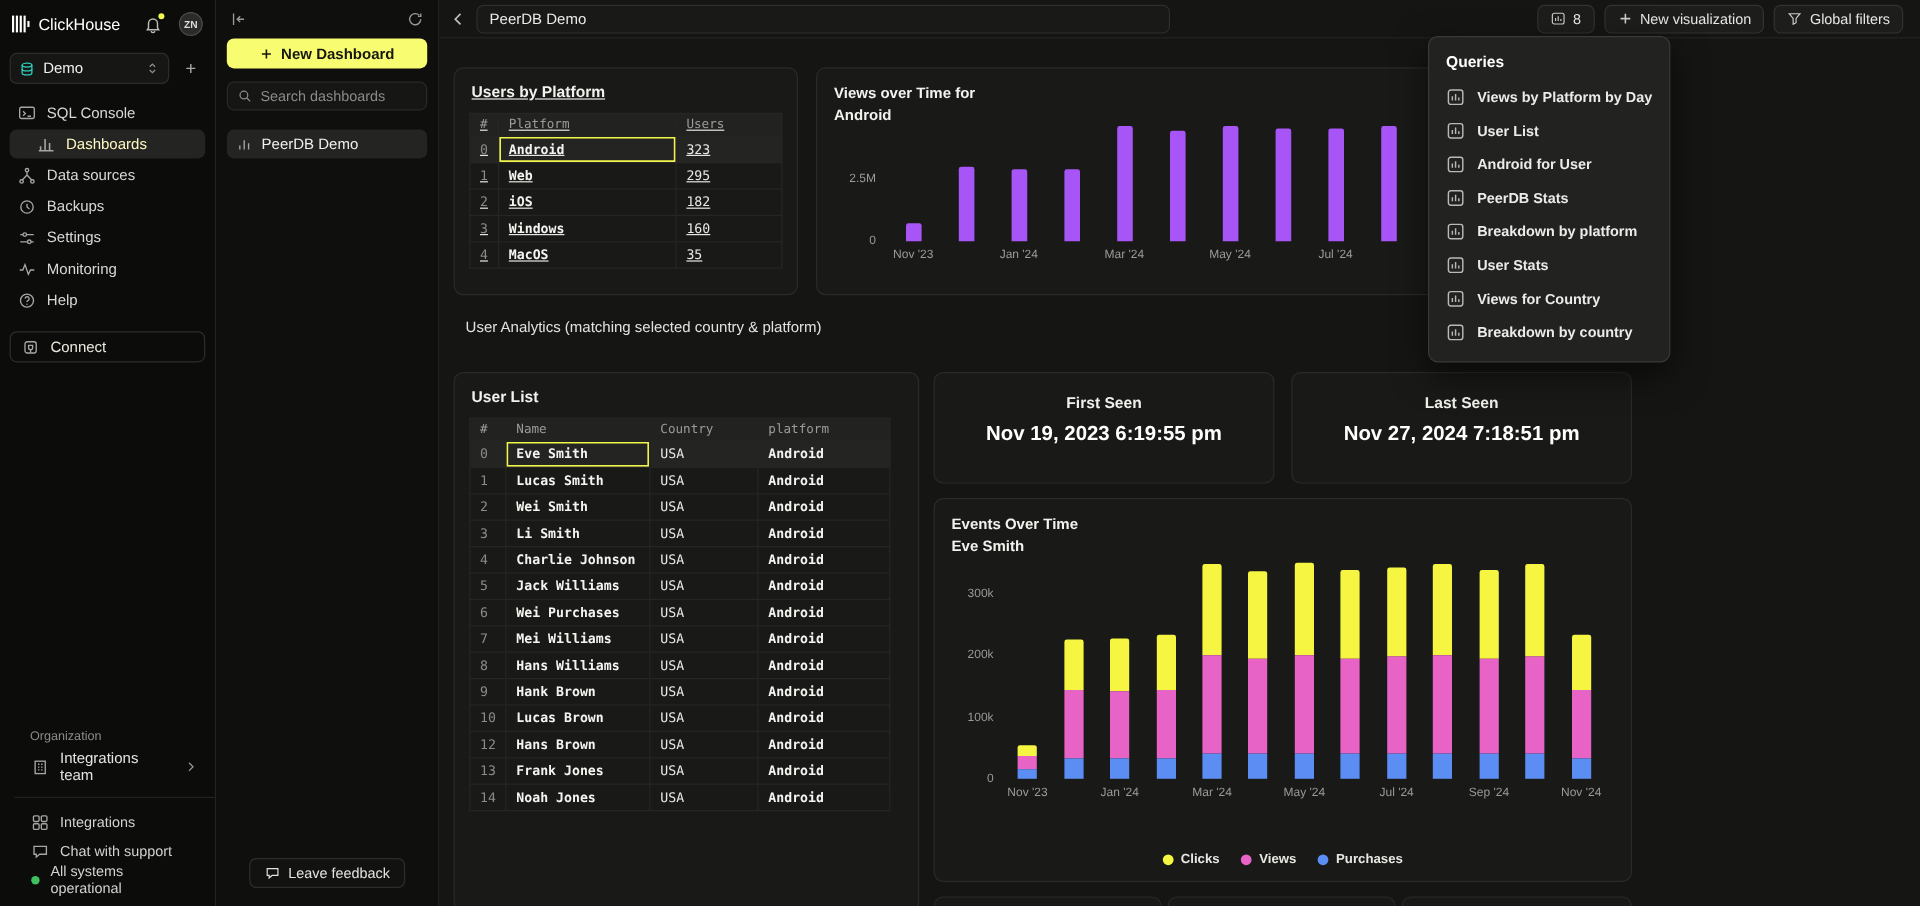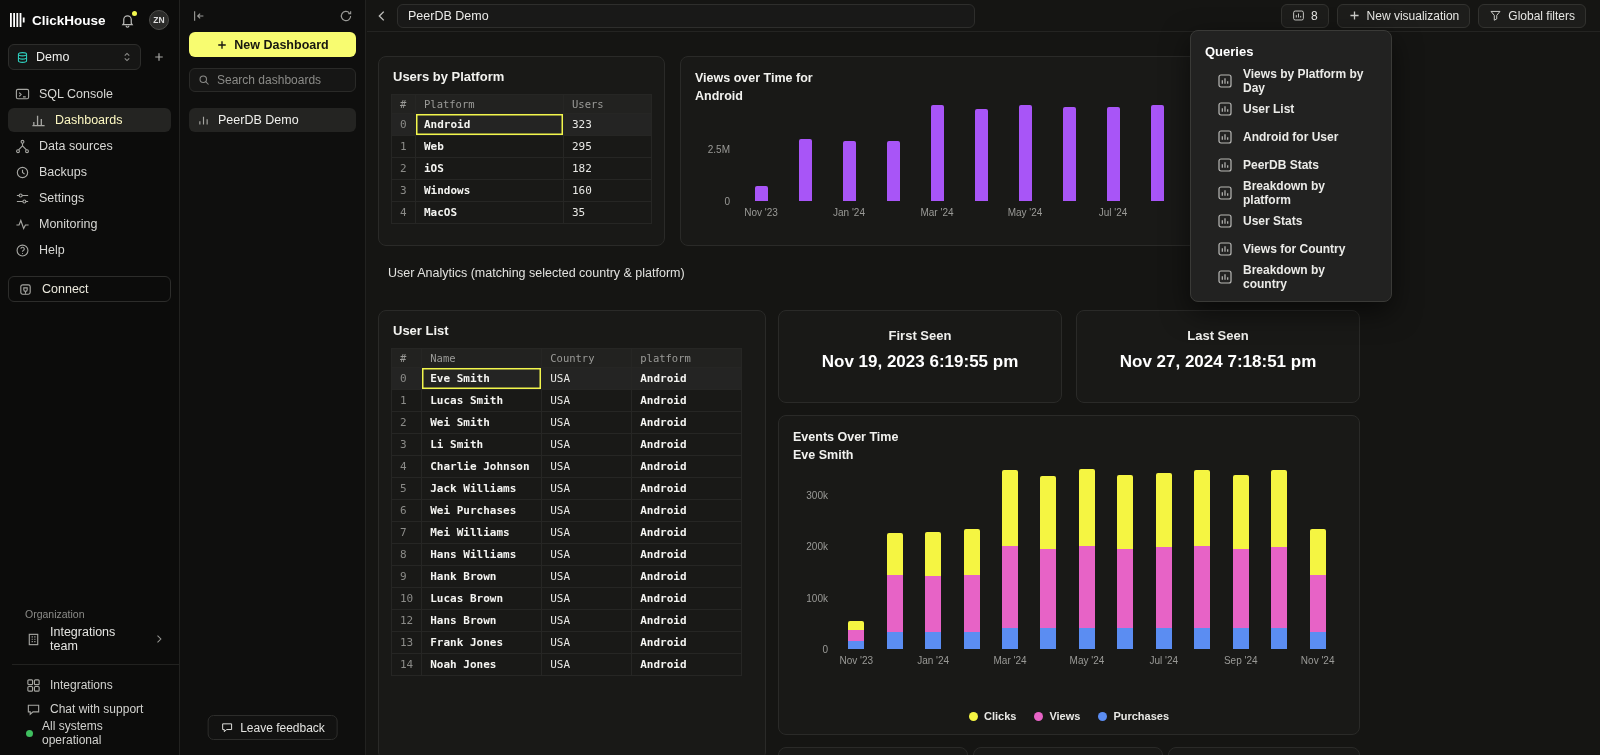--- a/index.html
+++ b/index.html
@@ -8,21 +8,21 @@
           font-family:"Liberation Sans",sans-serif; color:#e6e6e4; font-size:13px; }
   [data-interactable="true"] { cursor:pointer; }
   .icon { display:inline-flex; width:14px; height:14px; flex:0 0 auto; }
   .icon svg { width:100%; height:100%; }
 
   
   .sidebar { position:absolute; left:0; top:0; width:180px; height:755px; background:#0c0c0b;
              border-right:1px solid #222220; display:flex; flex-direction:column; }
   .logo-row { display:flex; align-items:center; gap:6px; padding:10px 10px 8px; }
   .logo-mark { width:16px; height:16px; }
-  .brand-name { font-size:13.5px; font-weight:700; color:#fff; flex:1; }
+  .brand-name { font-size:13.5px; font-weight:400; color:#fff; flex:1; }
   .bell-wrap { position:relative; color:#b9b9b6; width:15px; height:15px; }
   .bell-dot { position:absolute; top:-2px; right:-2px; width:5px; height:5px; border-radius:50%; background:#f4f94f; }
   .avatar { width:20px; height:20px; border-radius:50%; background:#2b2b29; border:1px solid #4d4d4a;
             font-size:8.5px; font-weight:700; display:flex; align-items:center; justify-content:center; color:#ddd; margin-left:8px; }
   .ws-row { display:flex; gap:6px; padding:6px 8px 12px; align-items:center; }
   .ws-select { flex:1; height:26px; background:#161615; border:1px solid #2d2d2b; border-radius:6px;
                display:flex; align-items:center; gap:7px; padding:0 7px; font-size:12.5px; color:#f0f0ee; }
   .ws-caret { margin-left:auto; color:#8f8f8c; width:12px; height:12px; }
   .ws-add { width:24px; height:24px; border-radius:6px; display:flex; align-items:center; justify-content:center; color:#a8a8a5; }
   .nav { padding:0 8px; display:flex; flex-direction:column; gap:2px; }
@@ -68,21 +68,21 @@
   .title-input { width:578px; height:24px; background:#191918; border:1px solid #2e2e2c; border-radius:6px;
                  color:#eaeae8; font-size:12.5px; padding:0 10px; font-family:"Liberation Sans",sans-serif; outline:none; }
   .topbar-right { margin-left:auto; display:flex; gap:8px; padding-right:14px; }
   .tb-btn { height:24px; background:#1d1d1b; border:1px solid #32322f; border-radius:6px; display:flex;
             align-items:center; gap:6px; padding:0 10px; font-size:12px; color:#e6e6e3; white-space:nowrap; }
   .tb-btn .icon { width:13px; height:13px; color:#cdcdca; }
 
   
   .card { position:absolute; background:#191917; border:1px solid #2a2a28; border-radius:8px; }
   .card-title { font-size:13px; font-weight:700; padding:12px 14px 8px; color:#f2f2ef; }
-  .card-users { left:378px; top:56px; width:287px; height:190px; }
+  .card-users { left:378px; top:56px; width:287px; height:190px;text-decoration:underline; }
   .card-views { left:680px; top:56px; width:680px; height:190px; }
   .note { position:absolute; left:388px; top:266px; font-size:12.5px; color:#e2e2df; }
   .card-userlist { left:378px; top:310px; width:388px; height:450px; }
   .card-first { left:778px; top:310px; width:284px; height:93px; }
   .card-last { left:1076px; top:310px; width:284px; height:93px; }
   .card-events { left:778px; top:415px; width:582px; height:320px; }
   .card-partial { top:747px; height:30px; }
 
   .stat-title { text-align:center; font-size:13px; font-weight:600; padding-top:17px; color:#f0f0ed; }
   .stat-value { text-align:center; font-size:17px; font-weight:700; padding-top:9px; color:#fff; }
@@ -114,21 +114,21 @@
   .xlab { text-align:center; white-space:nowrap; overflow:visible; }
   .legend { position:absolute; left:0; bottom:12px; width:100%; display:flex; justify-content:center; gap:18px; }
   .legend-item { display:inline-flex; align-items:center; gap:6px; font-size:11px; font-weight:600; color:#e8e8e5; }
   .legend-dot { width:9px; height:9px; border-radius:50%; }
 
   
   .queries-menu { position:absolute; left:1190px; top:30px; width:202px; background:#222221;
                   border:1px solid #3a3a37; border-radius:8px; box-shadow:0 10px 28px rgba(0,0,0,.55);
                   padding:10px 0 10px; z-index:20; }
   .queries-title { font-size:13px; font-weight:700; padding:3px 14px 8px; color:#fff; }
-  .query-item { display:flex; align-items:center; gap:10px; height:28px; padding:0 26px; font-size:12px;
+  .query-item { display:flex; align-items:center; gap:10px; height:28px; padding:0 14px; font-size:12px;
                 font-weight:600; color:#ebebe8; }
   .query-icon { color:#b9b9b6; width:16px; height:16px; display:inline-flex; flex:0 0 auto; }
   .query-icon svg { width:100%; height:100%; }
 </style>
 </head>
 <body>
 
 <div class="page" data-interactable="false">
 
   <aside class="sidebar" data-interactable="false">

